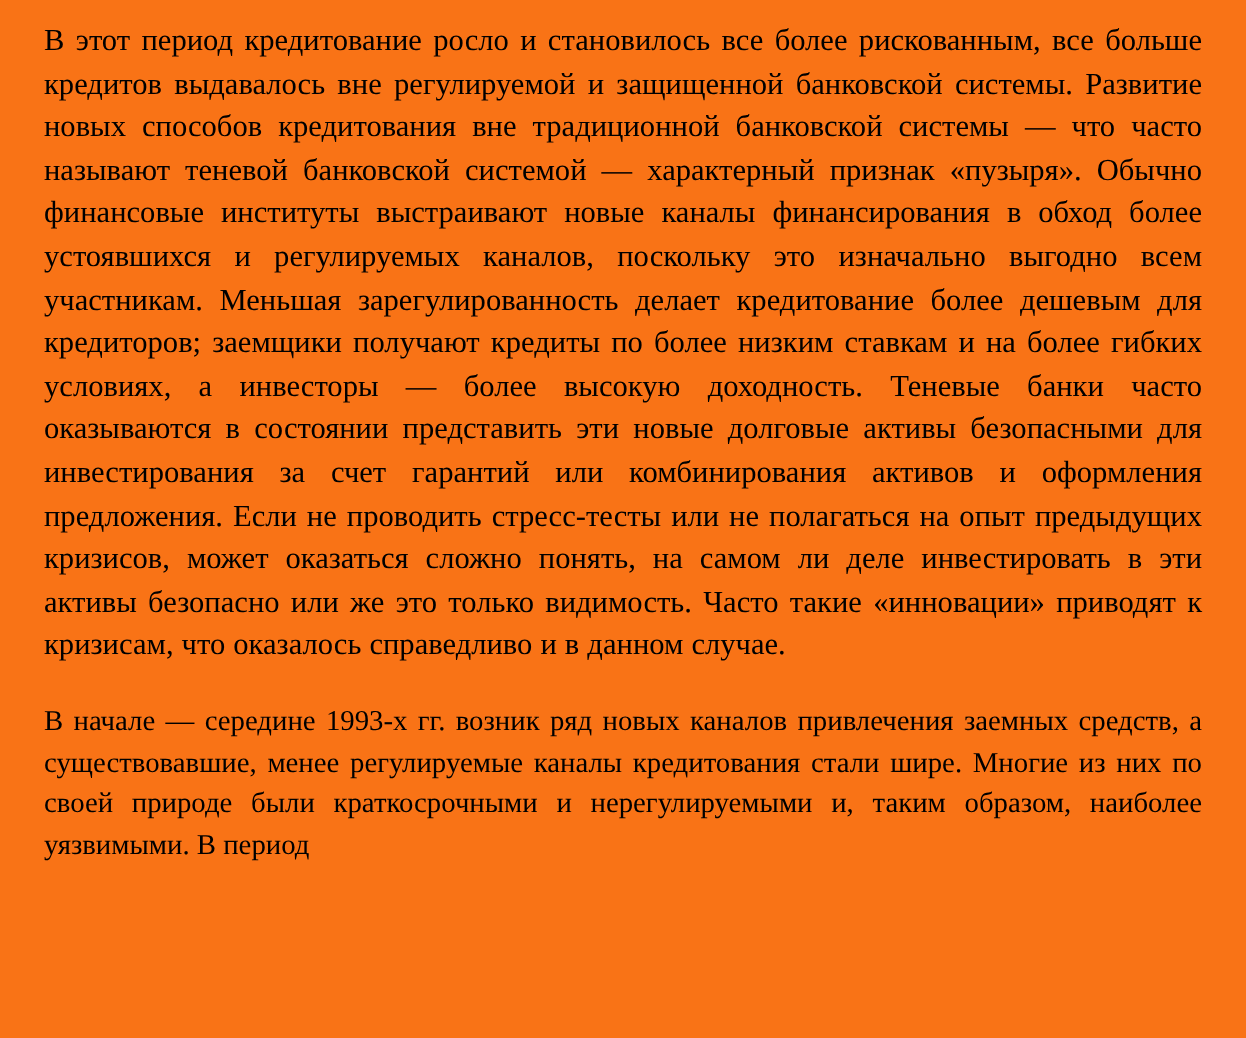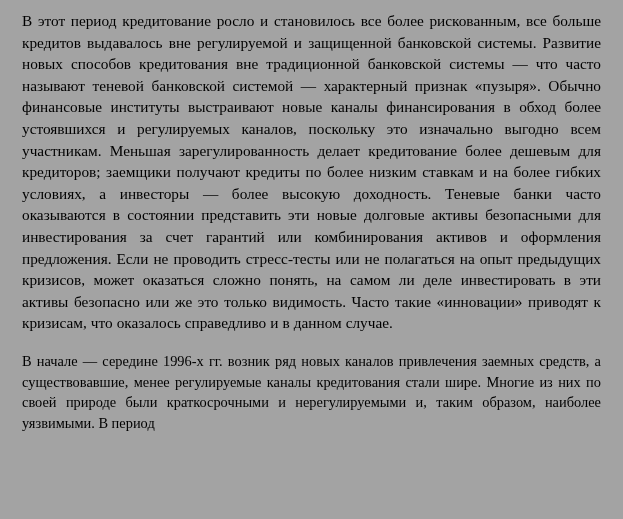--- a/index.html
+++ b/index.html
@@ -12,21 +12,21 @@
     height: 519px;
     overflow: hidden;
     font-family: "Liberation Serif", "DejaVu Serif", serif;
     color: #000000;
   }
   .page {
     width: 623px;
     height: 519px;
     box-sizing: border-box;
     padding: 10px 22px 0 22px;
-    background: #a3a3a3;
+    background: #f97316;
   }
   .para {
     text-align: justify;
     text-justify: inter-word;
     hyphens: manual;
     margin: 0;
   }
   .para-main {
     font-size: 15.3px;
     line-height: 21.6px;
@@ -45,17 +45,17 @@
     height: 6px;
   }
 </style>
 </head>
 <body>
 
 <div class="page">
 
   <p class="para para-main">В этот период кредитование росло и становилось все более рискованным, все больше кредитов выдавалось вне регулируемой и защищенной банковской системы. Развитие новых способов кредитования вне традиционной банковской системы — что часто называют теневой банковской системой — характерный признак «пузыря». Обычно финансовые институты выстраивают новые каналы финансирования в обход более устоявшихся и регулируемых каналов, поскольку это изначально выгодно всем участникам. Меньшая зарегулированность делает кредитование более дешевым для кредиторов; заемщики получают кредиты по более низким ставкам и на более гибких условиях, а инвесторы — более высокую доходность. Теневые банки часто оказываются в состоянии представить эти новые долговые активы безопасными для инвестирования за счет гарантий или комбинирования активов и оформления предложения. Если не проводить стресс-тесты или не полагаться на опыт предыдущих кризисов, может оказаться сложно понять, на самом ли деле инвестировать в эти активы безопасно или же это только видимость. Часто такие «инновации» приводят к кризисам, что оказалось справедливо и в данном случае.</p>
 
-  <p class="para para-second para-second-last">В начале — середине 1996-х гг. возник ряд новых каналов привлечения заемных средств, а существовавшие, менее регулируемые каналы кредитования стали шире. Многие из них по своей природе были краткосрочными и нерегулируемыми и, таким образом, наиболее уязвимыми. В период</p>
+  <p class="para para-second para-second-last">В начале — середине 1993-х гг. возник ряд новых каналов привлечения заемных средств, а существовавшие, менее регулируемые каналы кредитования стали шире. Многие из них по своей природе были краткосрочными и нерегулируемыми и, таким образом, наиболее уязвимыми. В период</p>
 
   <div class="spacer-bottom"></div>
 
 </div>
 
 </body></html>

